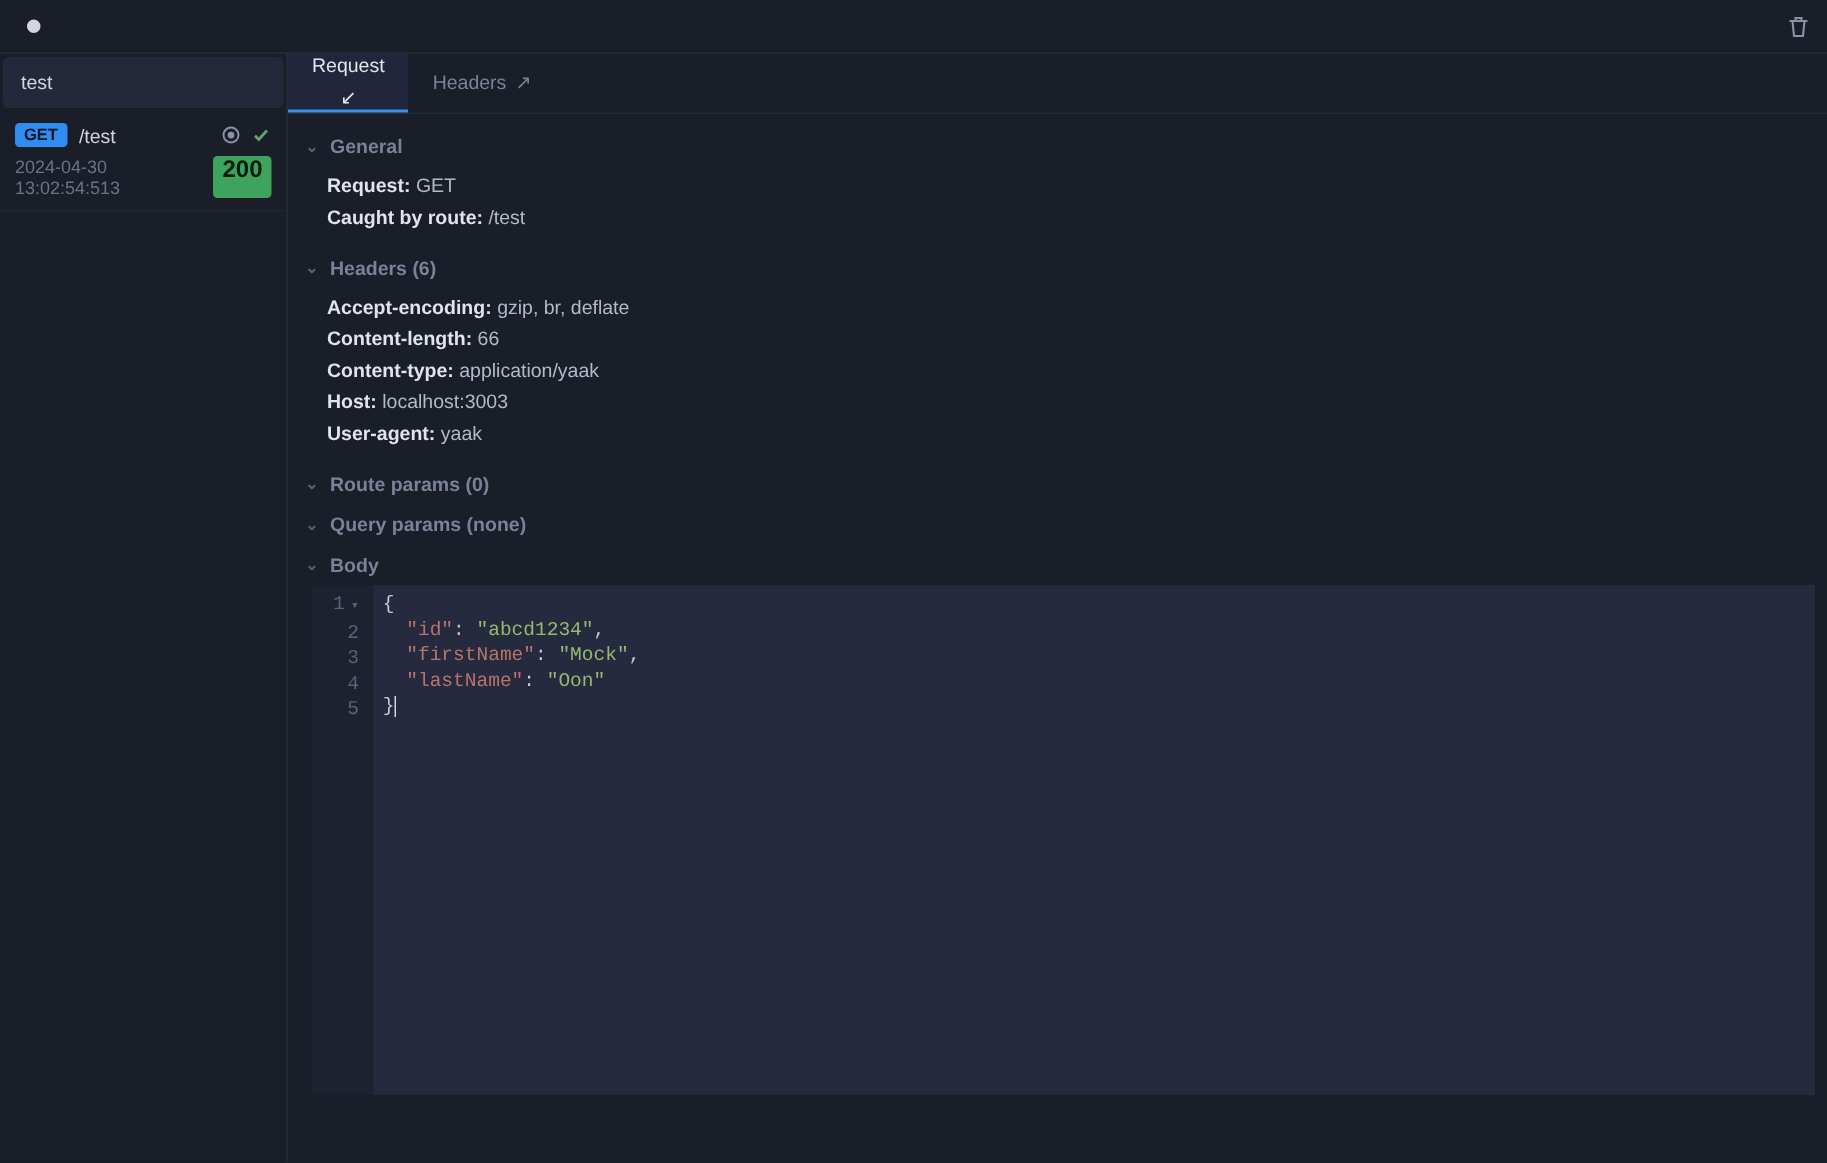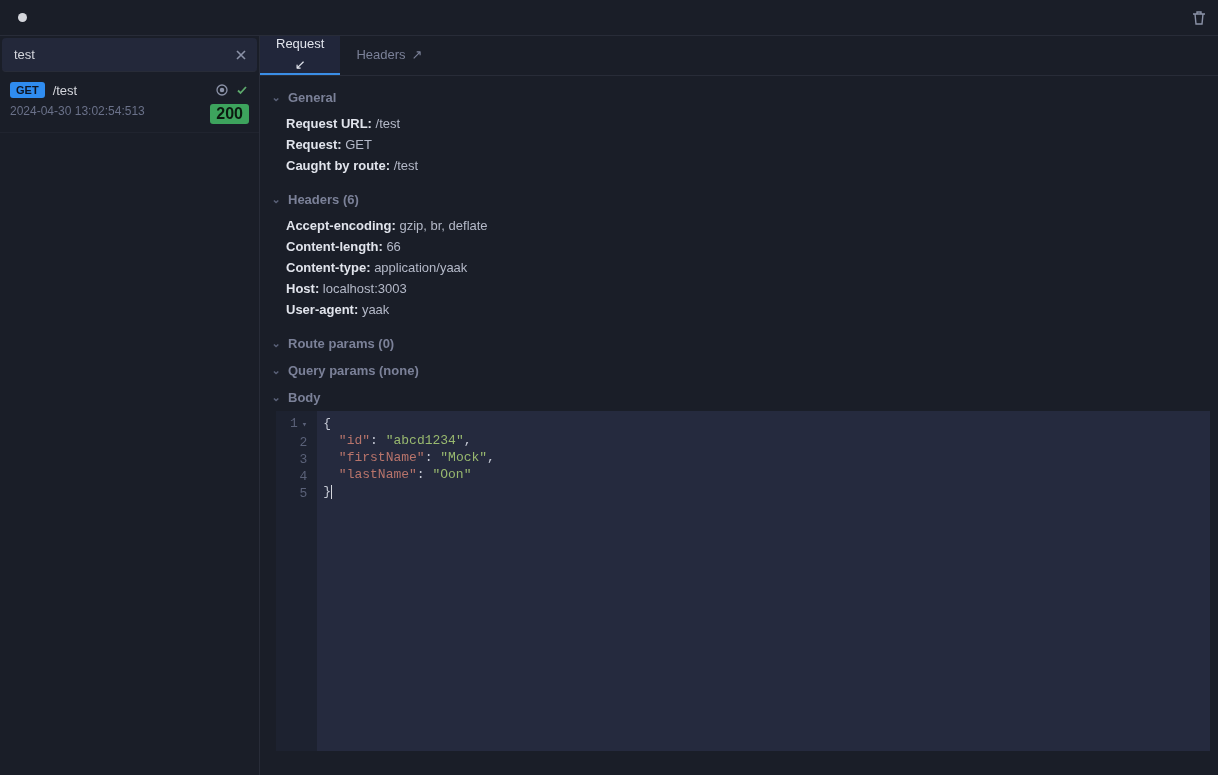--- a/index.html
+++ b/index.html
@@ -34,21 +34,21 @@
     top: 50%;
     transform: translateY(-50%);
     color: #8b92a7;
     cursor: pointer;
   }
   .container {
     display: flex;
     height: calc(100% - 36px);
   }
   .sidebar {
-    width: 260px;
+    width: 192px;
     background: #1a1e28;
     border-right: 1px solid #282c38;
     display: flex;
     flex-direction: column;
   }
   .searchrow {
     display: flex;
     align-items: center;
     padding: 4px 6px;
     border-bottom: 1px solid #282c38;
@@ -278,21 +278,20 @@
       </div>
     </div>
 
     <div class="content">
 
       <div class="section-header">
         <span class="collapse-icon">⌄</span>
         <span>General</span>
       </div>
       <div class="section-body">
-        <div class="kv"><span class="k">Request URL:</span> <span>/test</span></div>
         <div class="kv"><span class="k">Request:</span> <span>GET</span></div>
         <div class="kv"><span class="k">Caught by route:</span> <span>/test</span></div>
       </div>
 
       <div class="section-header">
         <span class="collapse-icon">⌄</span>
         <span>Headers (6)</span>
       </div>
       <div class="section-body">
         <div class="kv"><span class="k">Accept-encoding:</span> <span>gzip, br, deflate</span></div>

